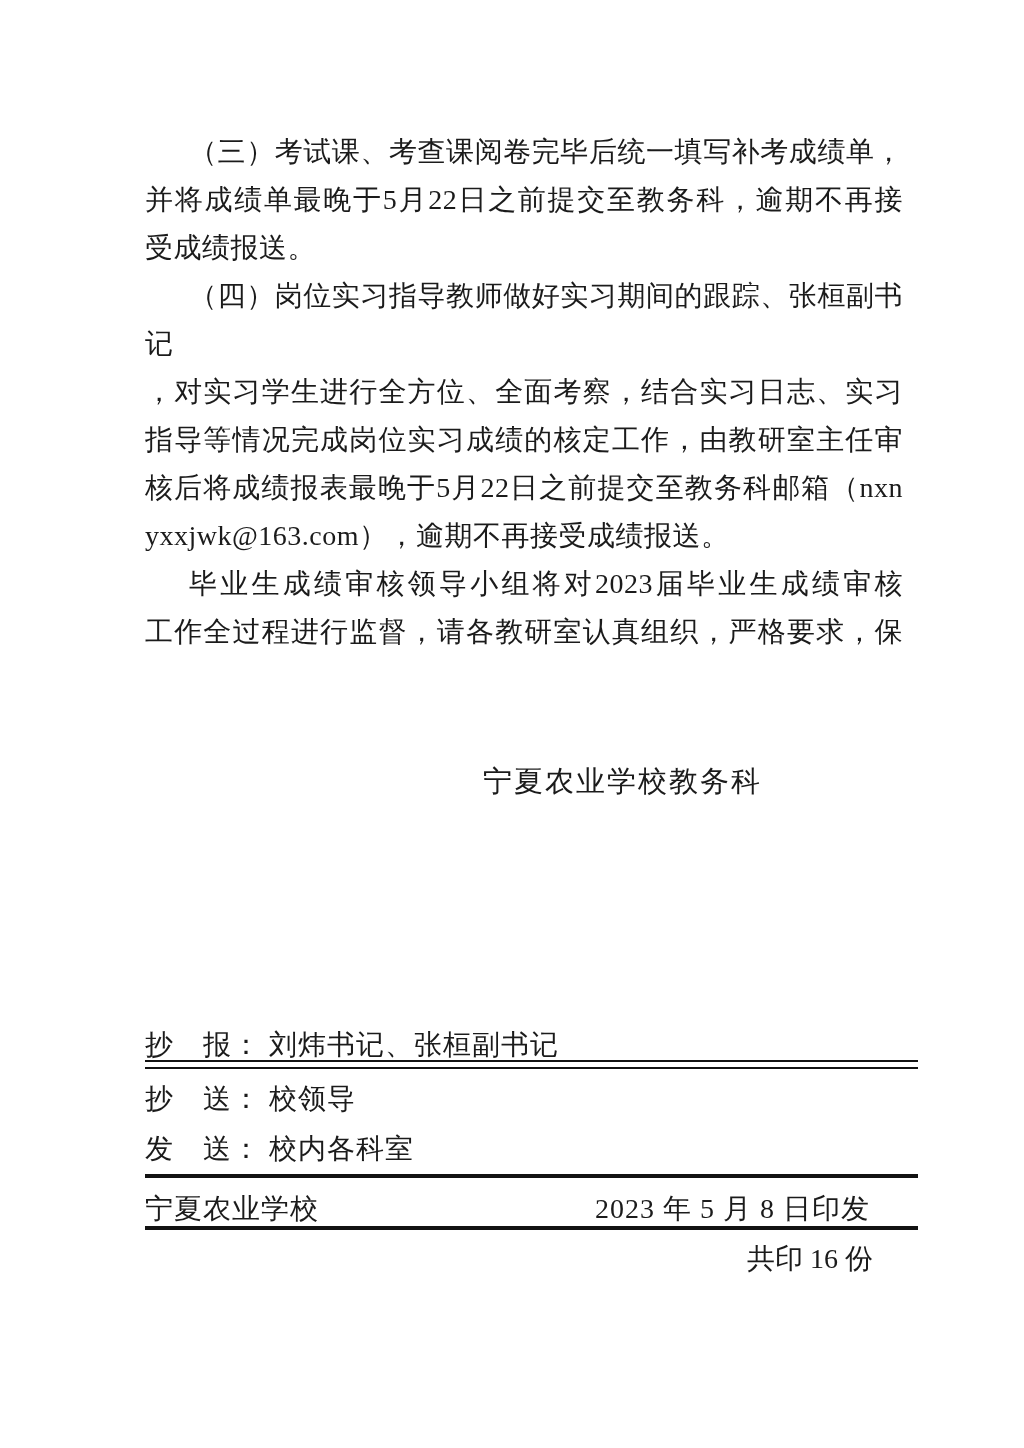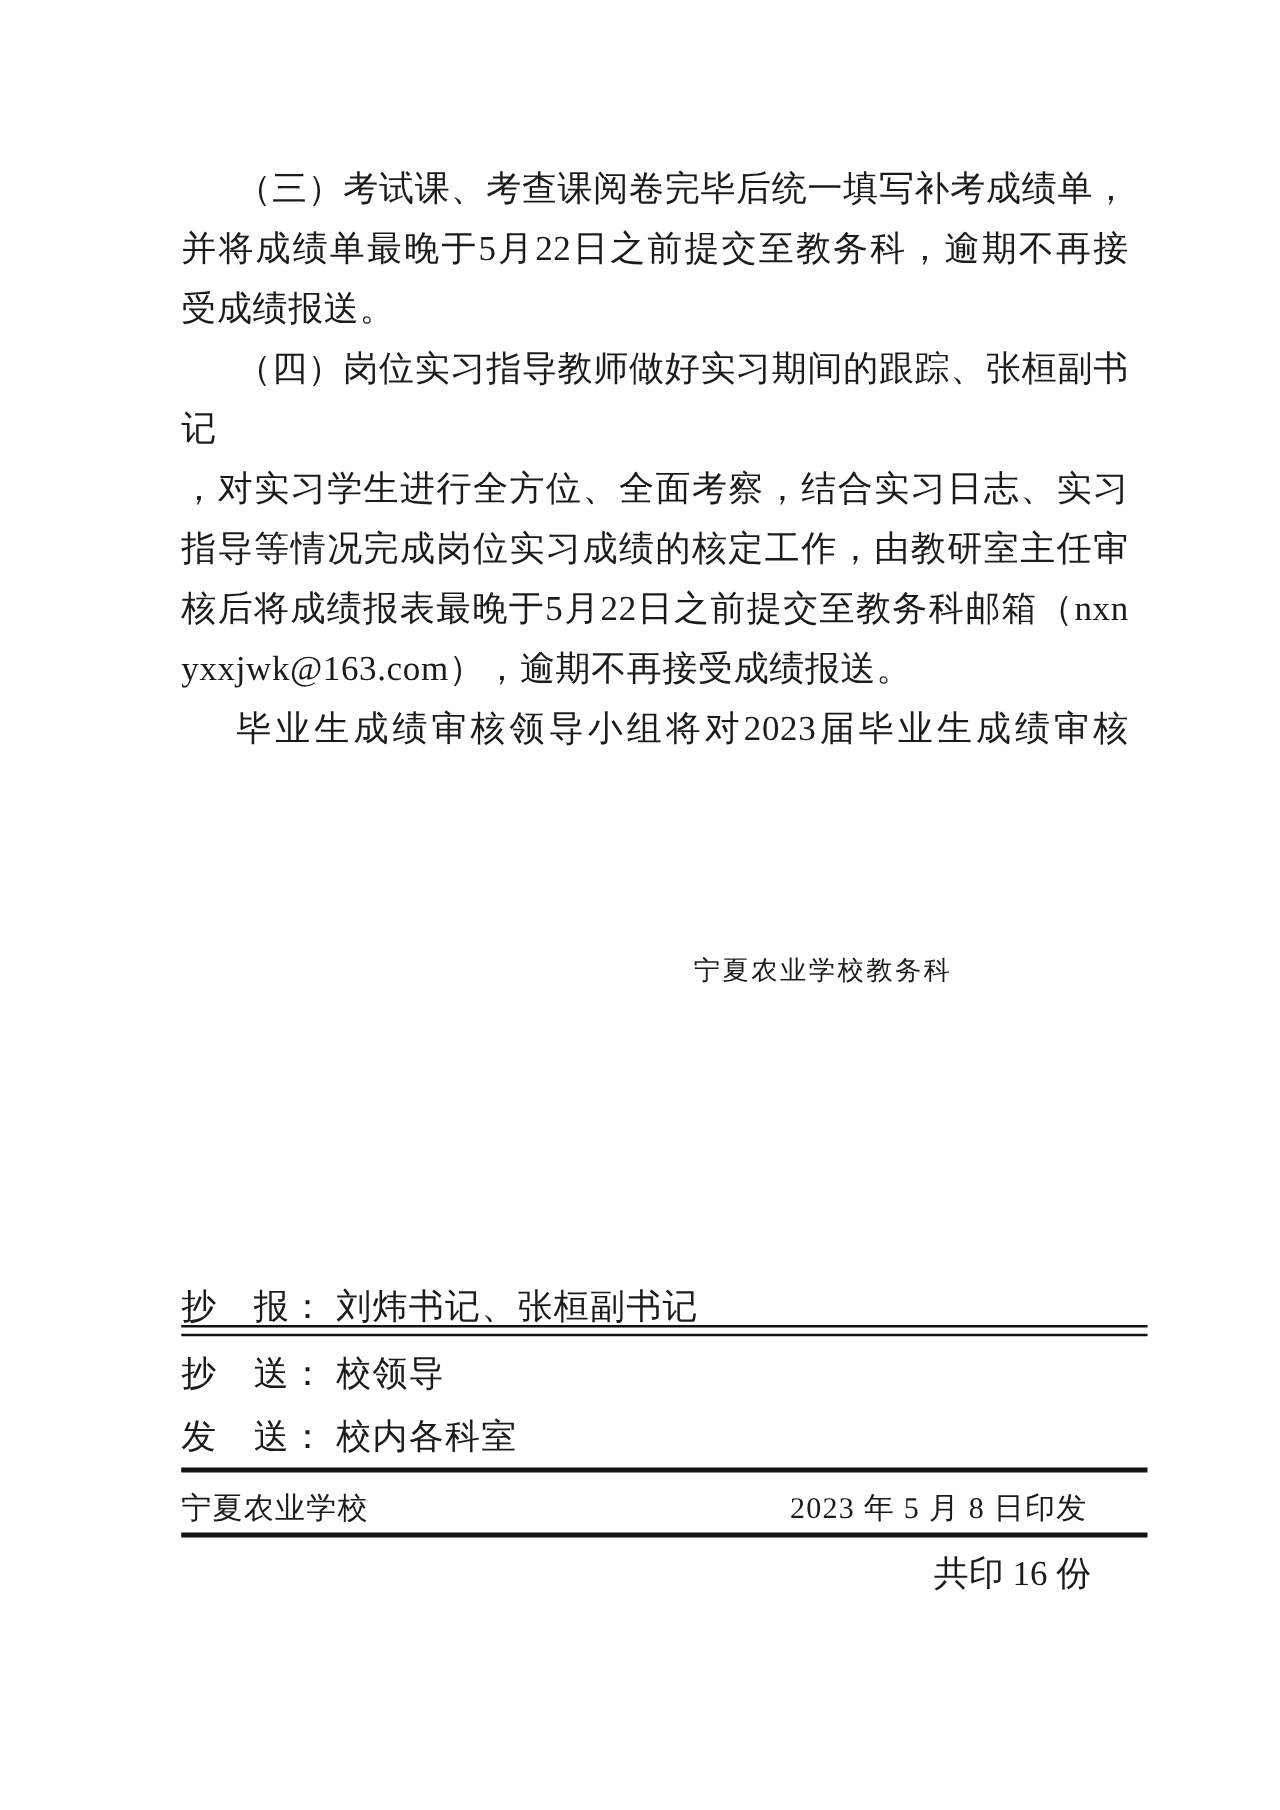--- a/index.html
+++ b/index.html
@@ -26,21 +26,21 @@
   .doc-line.full {
     text-align: justify;
     text-align-last: justify;
   }
   .doc-line.indent { text-indent: 44px; }
   
   .sig-issuer {
     position: absolute;
     top: 762px;
     right: 174px;
-    font-size: 21px;
+    font-size: 29px;
     letter-spacing: 2px;
   }
   .sig-date {
     position: absolute;
     top: 810px;
     right: 167px;
     font-size: 29px;
     letter-spacing: 1px;
   }
   
@@ -67,21 +67,21 @@
     left: 145px;
     width: 773px;
     height: 4px;
     background: #121212;
   }
   .imprint-row {
     position: absolute;
     left: 145px;
     width: 773px;
     top: 1190px;
-    font-size: 24px;
+    font-size: 28px;
     display: flex;
     justify-content: space-between;
     align-items: baseline;
   }
   .imprint-row .imprint-issuer { letter-spacing: 1px; }
   .imprint-row .imprint-date { padding-right: 48px; letter-spacing: 1px; }
   .copies-row {
     position: absolute;
     left: 145px;
     width: 773px;
@@ -101,20 +101,21 @@
   <div class="doc-body">
     <div class="doc-line full indent">（三）考试课、考查课阅卷完毕后统一填写补考成绩单，</div>
     <div class="doc-line full">并将成绩单最晚于5月22日之前提交至教务科，逾期不再接</div>
     <div class="doc-line">受成绩报送。</div>
     <div class="doc-line full indent">（四）岗位实习指导教师做好实习期间的跟踪、张桓副书记</div>
     <div class="doc-line full">，对实习学生进行全方位、全面考察，结合实习日志、实习</div>
     <div class="doc-line full">指导等情况完成岗位实习成绩的核定工作，由教研室主任审</div>
     <div class="doc-line full">核后将成绩报表最晚于5月22日之前提交至教务科邮箱（nxn</div>
     <div class="doc-line">yxxjwk@163.com），逾期不再接受成绩报送。</div>
     <div class="doc-line full indent">毕业生成绩审核领导小组将对2023届毕业生成绩审核</div>
+    <div class="doc-line full">工作全过程进行监督，请各教研室认真组织，严格要求，保</div>
   </div>
 
   <div class="sig-issuer">宁夏农业学校教务科</div>
 
   <div class="footer-row" style="top:1026px;">
     <span class="label">抄　报：</span><span class="value">刘炜书记、张桓副书记</span>
   </div>
   <div class="rule-double" style="top:1060px;"></div>
 
   <div class="footer-row" style="top:1080px;">

